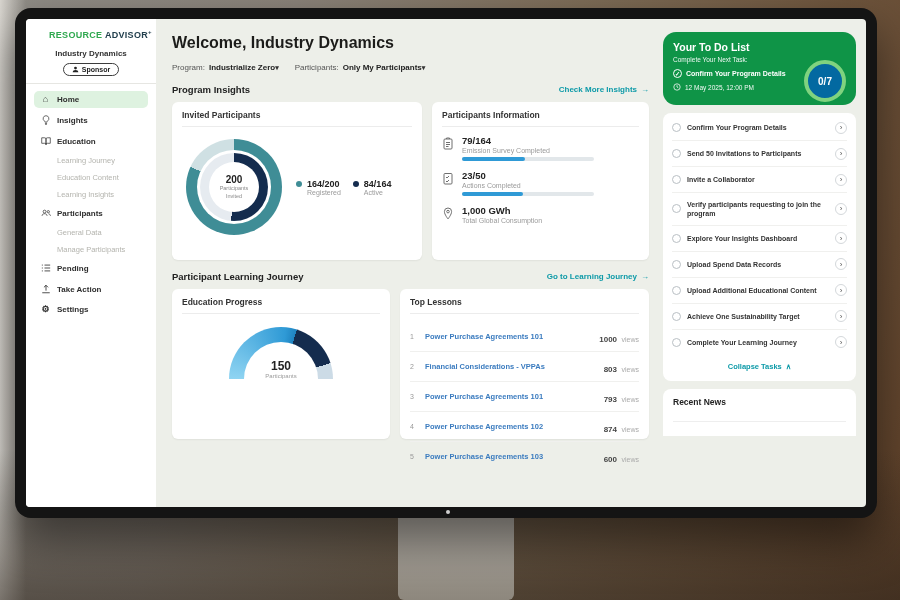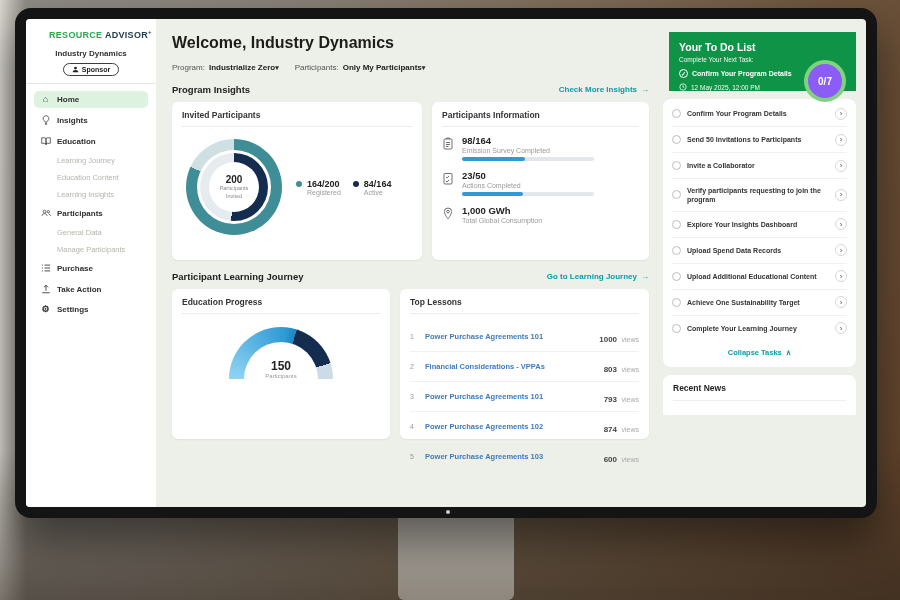--- a/index.html
+++ b/index.html
@@ -104,42 +104,42 @@
   .lesson-row { display:flex; align-items:center; gap:7px; padding:5.5px 0; border-bottom:1px solid #f0f0ee; }
   .lesson-row:last-child { border-bottom:none; }
   .l-rank { font-size:7px; color:#999; width:8px; flex:none; }
   .l-title { font-size:7.5px; font-weight:bold; color:#3a7bbf; flex:1; cursor:pointer; }
   .l-views { white-space:nowrap; }
   .l-count { font-size:8px; font-weight:bold; color:#444; }
   .l-unit { font-size:7px; color:#aaa; }
 
   
   .rightpanel { width:205px; flex:none; padding:13px 10px 0 2px; }
-  .todo-green { background:#0f9447; border-radius:0; padding:9px 10px 0; position:relative; color:#fff;margin-left:6px; }
+  .todo-green { background:#0f9447; border-radius:13px; padding:9px 10px 14px; position:relative; color:#fff; }
   .todo-title { font-size:10.5px; font-weight:bold; }
   .todo-sub { font-size:6.5px; opacity:.92; margin:3px 0 6px; }
   .todo-next { display:flex; gap:4px; align-items:center; font-size:7px; font-weight:bold;
     margin-bottom:5px; max-width:132px; }
   .check-ic { width:9px; height:9px; border:1px solid #fff; border-radius:50%; font-size:6px;
     display:flex; align-items:center; justify-content:center; flex:none; }
   .todo-due { display:flex; gap:4px; align-items:center; font-size:6.5px; opacity:.95; }
   .todo-due svg { width:8px; height:8px; }
   .todo-ring { position:absolute; right:10px; top:28px; width:42px; height:42px; border-radius:50%;
-    border:4px solid #7fd37f; background:#8b5cf6; display:flex; align-items:center; justify-content:center;
+    border:4px solid #7fd37f; background:#0369a1; display:flex; align-items:center; justify-content:center;
     font-size:10px; font-weight:bold; }
   .todo-white { background:#fff; border-radius:8px; margin-top:8px; padding:2px 9px; }
   .task-row { display:flex; align-items:center; gap:6px; padding:6.5px 0; border-bottom:1px solid #f0f0ee; cursor:pointer; }
   .task-check { width:9px; height:9px; border:1px solid #b9bfc4; border-radius:50%; flex:none; cursor:pointer; }
   .task-label { flex:1; font-size:7px; color:#333; font-weight:bold; line-height:1.35; }
   .task-chev { width:12px; height:12px; border:1px solid #d4d8db; border-radius:50%; flex:none;
     display:flex; align-items:center; justify-content:center; font-size:8px; color:#555; cursor:pointer; }
   .collapse-link { display:flex; justify-content:center; gap:4px; padding:7px 0 8px;
     font-size:7.5px; font-weight:bold; color:#0d9aa8; cursor:pointer; }
   .news-card { background:#fff; border-radius:8px 8px 0 0; margin-top:8px; padding:8px 10px 14px; }
-  .news-title { font-size:8.5px; font-weight:bold; color:#222; border-bottom:1px solid #eee; padding-bottom:7px; }
+  .news-title { font-size:8.5px; font-weight:bold; color:#222; border-bottom:1px solid #eee; padding-bottom:14px; }
 </style>
 </head>
 <body>
 
 <div class="scene">
   <div class="bg-light"></div>
   <div class="bg-shade"></div>
   <div class="stand"></div>
 
   <div class="monitor">
@@ -196,21 +196,21 @@
           <span>Participants</span>
         </div>
         <div class="nav-sub">General Data</div>
         <div class="nav-sub">Manage Participants</div>
         <div class="nav-item">
           <span class="nav-icon">
               <svg viewBox="0 0 12 10">
                 <path d="M1 1.5h1.2M4.2 1.5H11M1 5h1.2M4.2 5H11M1 8.5h1.2M4.2 8.5H11" stroke="currentColor"></path>
               </svg>
             </span>
-          <span>Purchase</span>
+          <span>Pending</span>
         </div>
         <div class="nav-item">
           <span class="nav-icon">
               <svg viewBox="0 0 12 12">
                 <path d="M6 8V1.5M3.5 4 6 1.5 8.5 4M1.5 10.5h9" fill="none" stroke="currentColor"></path>
               </svg>
             </span>
           <span>Take Action</span>
         </div>
         <div class="nav-item">
@@ -284,21 +284,21 @@
             <div class="card-title">Participants Information</div>
             <div class="stat-row">
               <span class="stat-icon">
                   <svg viewBox="0 0 10 13">
                     <rect x="1" y="2" width="8" height="10" rx="1" fill="none" stroke="currentColor"></rect>
                     <path d="M3.5 2V1h3v1" fill="none" stroke="currentColor"></path>
                     <path d="M3 5.5h4M3 7.5h4M3 9.5h2.5" stroke="currentColor"></path>
                   </svg>
                 </span>
               <div>
-                <div class="stat-val">98/164</div>
+                <div class="stat-val">79/164</div>
                 <div class="stat-lab">Emission Survey Completed</div>
                 <div class="pbar">
                     <div class="pfill" style="width: 48%;"></div>
                   </div>
               </div>
             </div>
             <div class="stat-row">
               <span class="stat-icon">
                   <svg viewBox="0 0 10 13">
                     <rect x="1" y="1.5" width="8" height="10.5" rx="1" fill="none" stroke="currentColor"></rect>

